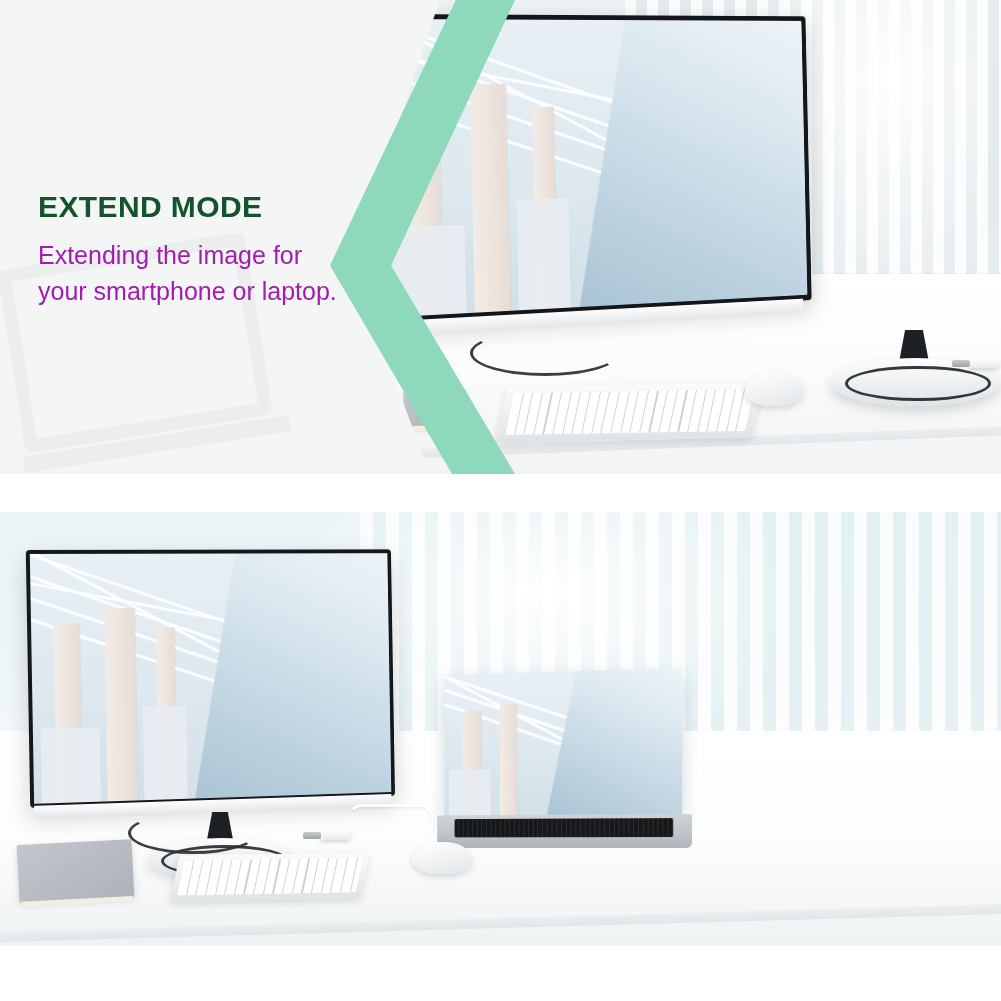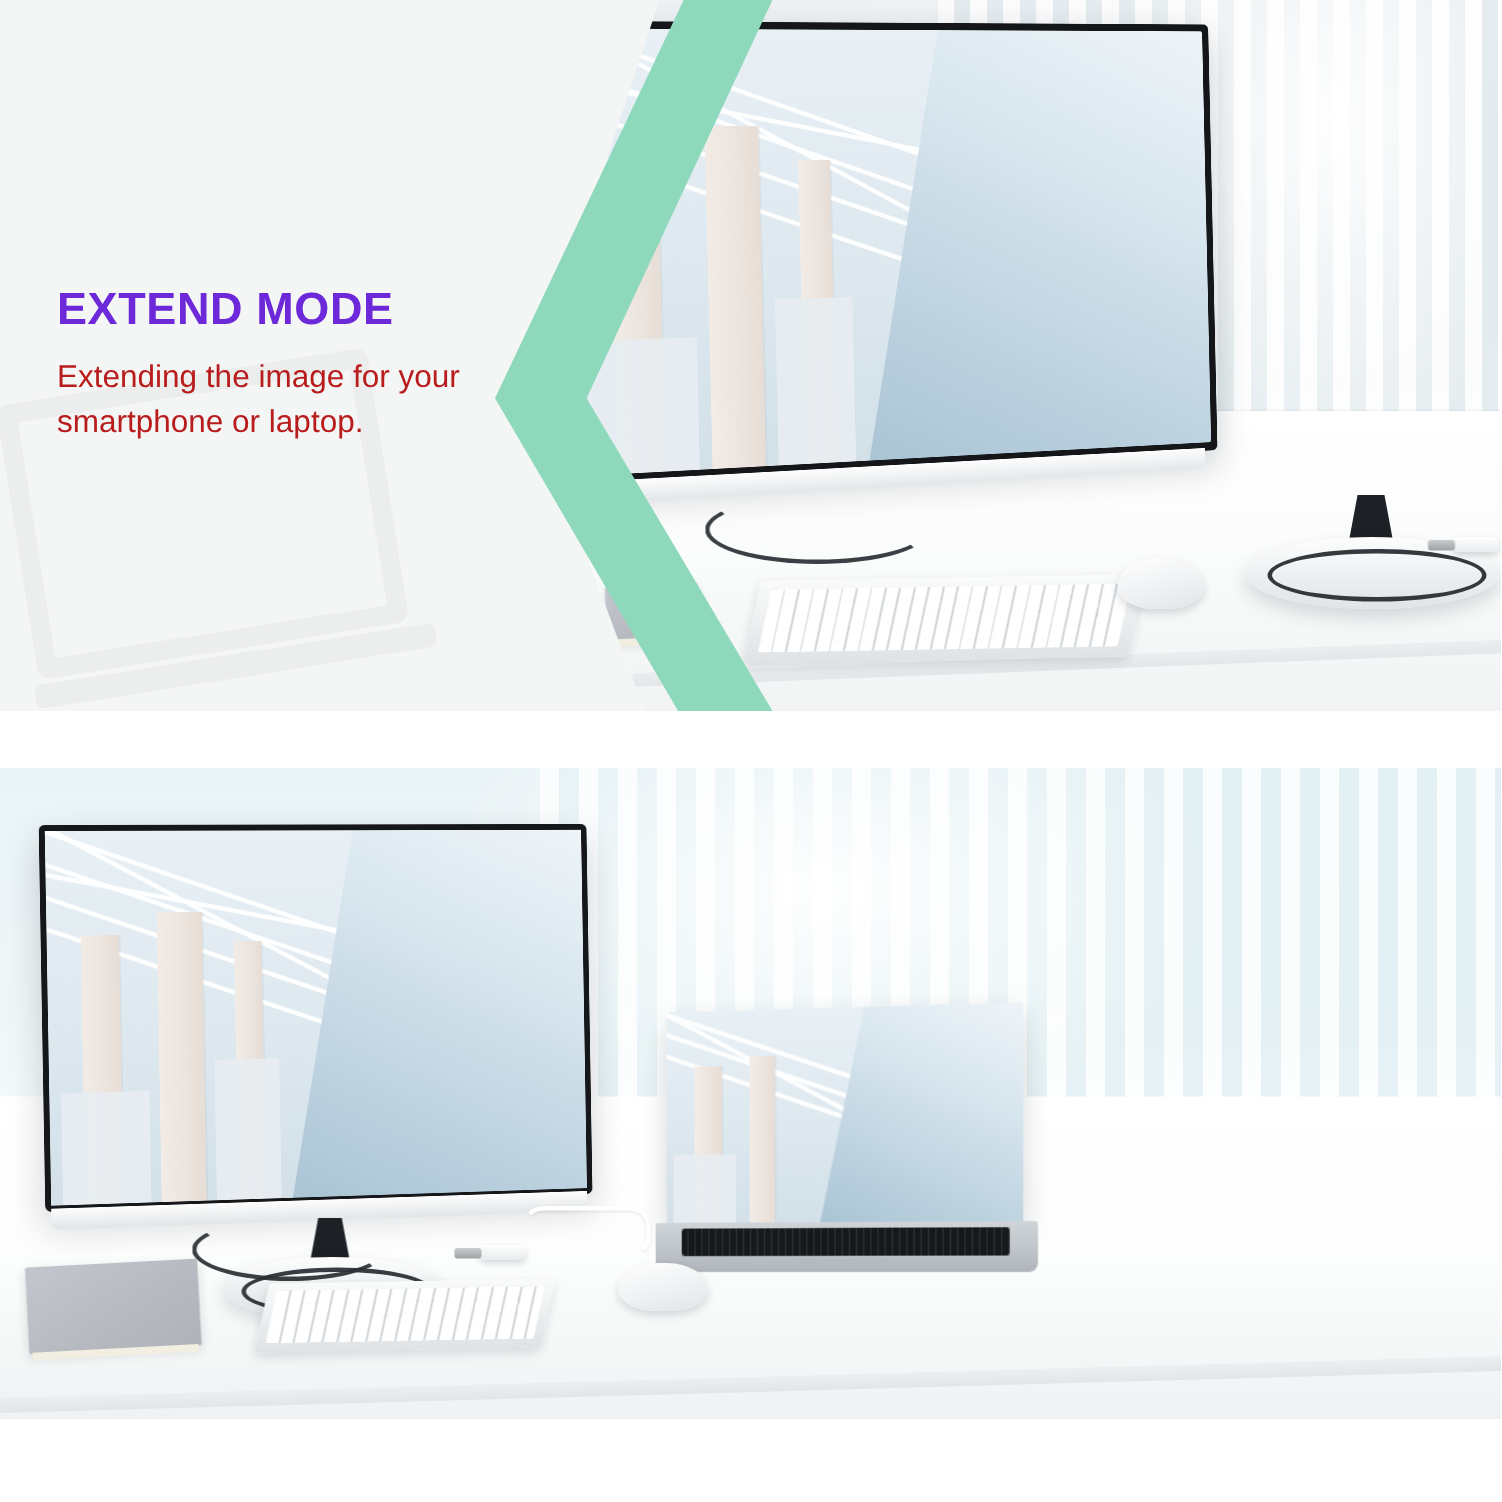--- a/index.html
+++ b/index.html
@@ -126,21 +126,21 @@
       background:linear-gradient(180deg,#c9ccce,#9ea3a7); border-radius:2px; }
   .white-cable { position:absolute; border:3px solid #fff; border-radius:14px;
       border-bottom-color:transparent; border-left-color:transparent;
       filter:drop-shadow(0 1px 1px rgba(0,0,0,.08)); }
   .black-cable { position:absolute; border:3px solid #2b2f33; border-radius:50%;
       border-top-color:transparent; border-right-color:transparent; opacity:.92; }
 
   
   .txt-extend { position:absolute; left:38px; top:190px; width:300px; z-index:6; }
   .mode-title { font-size:30px; font-weight:bold; letter-spacing:.4px; line-height:1.1; }
-  .mode-desc { margin-top:14px; font-size:21px; color:#b91c1c; line-height:1.45; }
+  .mode-desc { margin-top:14px; font-size:25px; color:#a21caf; line-height:1.45; }
 
   
   .room-mirror { position:absolute; inset:0;
       background:linear-gradient(180deg,#eaf4f7 0%,#eef6f8 35%,#f7fbfc 60%,#ffffff 100%); }
   .blinds-m { position:absolute; left:36%; top:0; width:64%; height:62%;
       background:repeating-linear-gradient(90deg,
         rgba(255,255,255,.92) 0 13px, rgba(222,238,242,.8) 13px 26px); opacity:.8; }
   .glow-m { position:absolute; left:30%; top:-6%; width:50%; height:62%;
       background:radial-gradient(ellipse at 50% 40%, rgba(255,255,255,.96), rgba(255,255,255,0) 72%); }
   .desk-mirror { position:absolute; left:0; bottom:0; width:100%; height:215px;
@@ -234,21 +234,21 @@
       <div class="keyboard" style="left:150px;top:385px;width:255px;height:55px;">
         <div class="keys"></div>
       </div>
       <div class="mouse" style="left:393px;top:372px;width:58px;height:34px;"></div>
       <div class="notebook" style="left:52px;top:390px;width:62px;height:36px;"></div>
     </div>
 
     <div class="chevron"></div>
 
     <div class="txt-extend">
-      <h2 class="mode-title" style="color:#6d28d9">EXTEND MODE</h2>
+      <h2 class="mode-title" style="color:#14532d">EXTEND MODE</h2>
       <p class="mode-desc">Extending the image for your smartphone or laptop.</p>
     </div>
   </section>
 
   <section class="panel" id="panel-mirror">
     <div class="room-mirror">
       <div class="blinds-m"></div>
       <div class="glow-m"></div>
     </div>
     <div class="desk-mirror">

